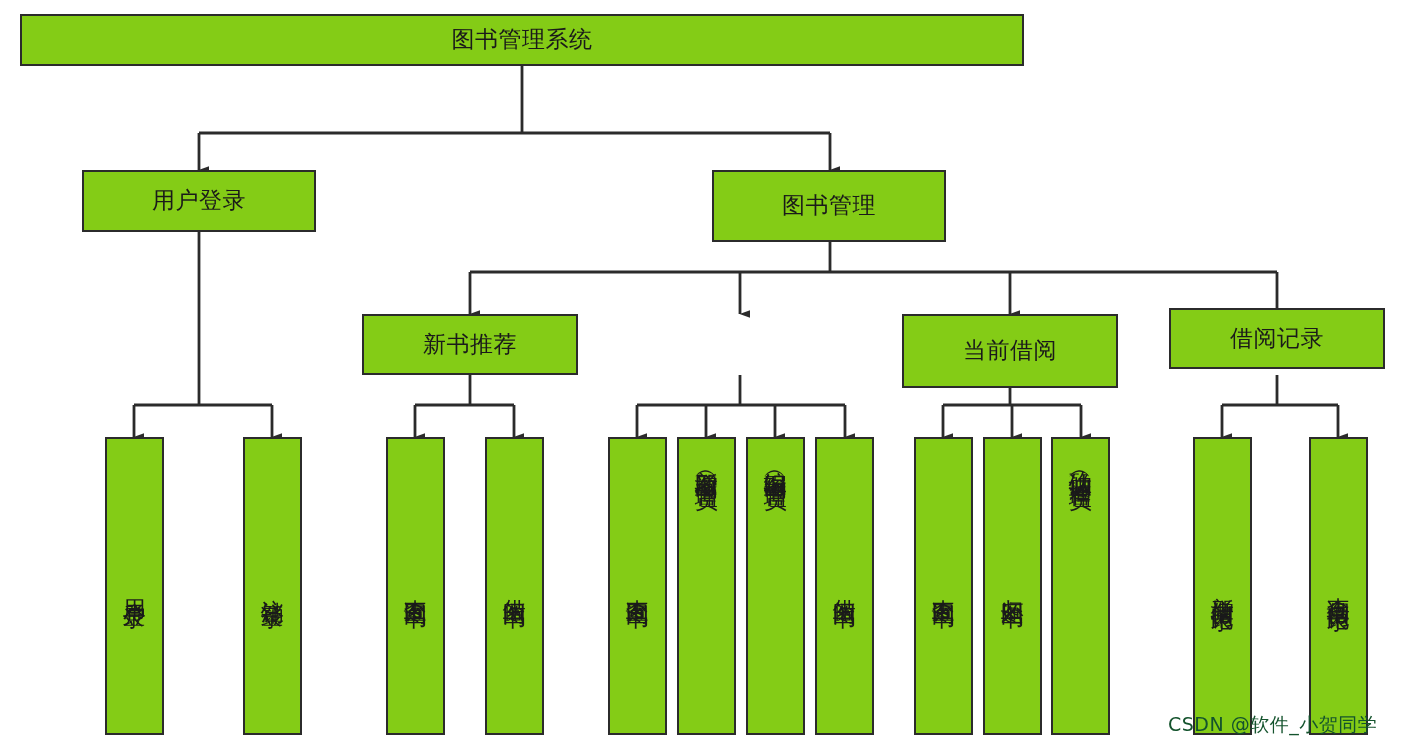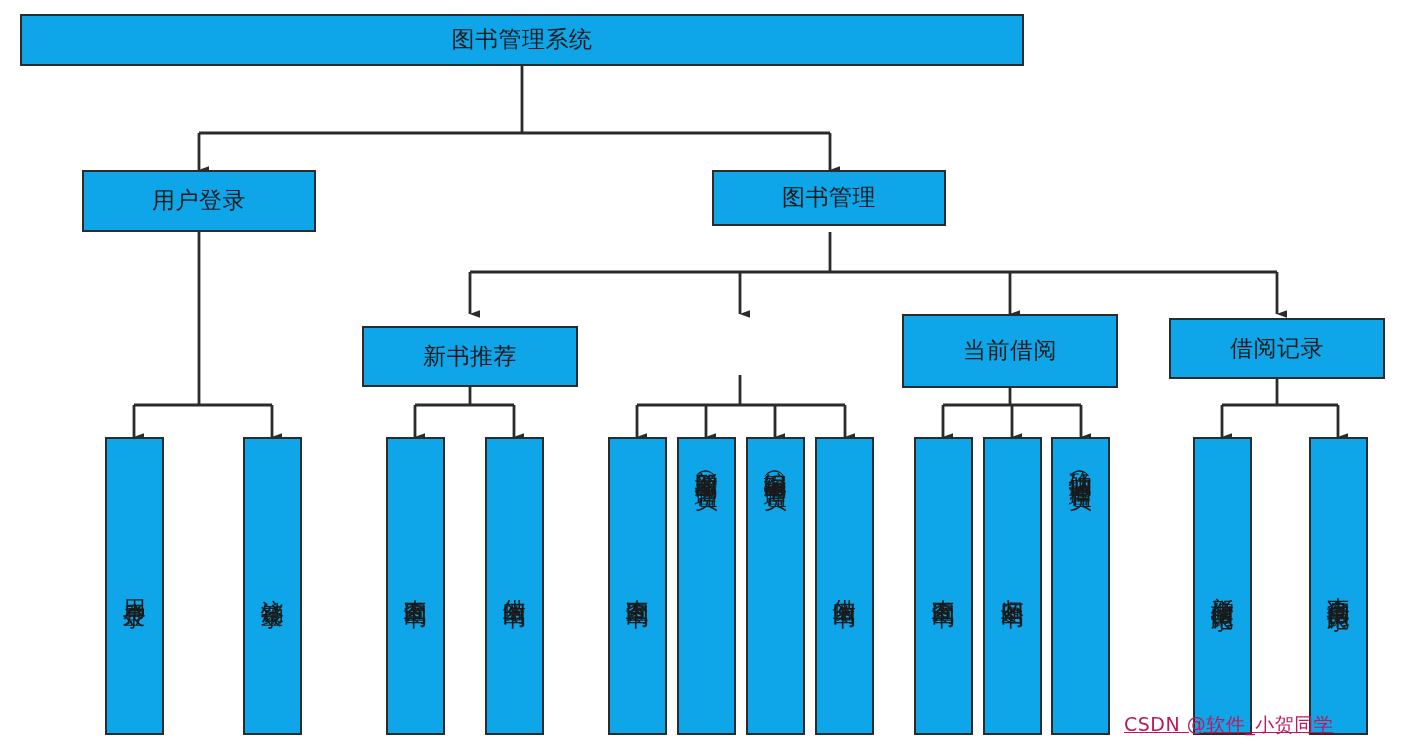--- a/index.html
+++ b/index.html
@@ -19,21 +19,21 @@
     position: absolute;
     left: 0;
     top: 0;
     width: 1405px;
     height: 747px;
   }
   .node {
     position: absolute;
     box-sizing: border-box;
     border: 2.4px solid #2b2b2b;
-    background: #0ea5e9;
+    background: #84cc16;
     display: flex;
     align-items: center;
     justify-content: center;
     color: #1a1a1a;
     z-index: 3;
   }
   .node .label {
     text-align: center;
     line-height: 1.18;
     letter-spacing: 0.5px;
@@ -57,28 +57,27 @@
     line-height: 1.16;
     letter-spacing: 2.5px;
     white-space: nowrap;
   }
   .node.vert.centered {
     align-items: center;
     padding-top: 0;
   }
   #watermark {
     position: absolute;
-    left: 1124px;
+    left: 1168px;
     top: 712px;
     font-size: 19px;
-    color: #be185d;
+    color: #14532d;
     letter-spacing: 0.5px;
     white-space: nowrap;
     z-index: 6;
-    text-decoration: underline;
   }
 </style>
 </head>
 <body>
 
 <div id="stage">
 
   <svg id="connectors" viewBox="0 0 1405 747" xmlns="http://www.w3.org/2000/svg">
     <defs>
       <marker id="arrow" markerWidth="9" markerHeight="11" refX="4.2" refY="10.2" orient="auto" markerUnits="userSpaceOnUse">
@@ -129,31 +128,31 @@
     </g>
   </svg>
 
   <div class="node horiz root" style="left:20px; top:14px; width:1004px; height:52px;">
     <span class="label">图书管理系统</span>
   </div>
 
   <div class="node horiz" style="left:82px; top:170px; width:234px; height:62px;">
     <span class="label">用户登录</span>
   </div>
-  <div class="node horiz" style="left:712px; top:170px; width:234px; height:56px;">
+  <div class="node horiz" style="left:712px; top:170px; width:234px; height:72px;">
     <span class="label">图书管理</span>
   </div>
 
-  <div class="node horiz" style="left:362px; top:314px; width:216px; height:61px;margin-top:12px;">
+  <div class="node horiz" style="left:362px; top:314px; width:216px; height:61px;">
     <span class="label">新书推荐</span>
   </div>
   <div class="node horiz" style="left:902px; top:314px; width:216px; height:74px;">
     <span class="label">当前借阅</span>
   </div>
-  <div class="node horiz" style="left:1169px; top:318px; width:216px; height:61px;">
+  <div class="node horiz" style="left:1169px; top:308px; width:216px; height:61px;">
     <span class="label">借阅记录</span>
   </div>
 
   <div class="node vert centered" style="left:105px; top:437px; width:59px; height:298px;">
     <span class="label">用户登录</span>
   </div>
   <div class="node vert centered" style="left:243px; top:437px; width:59px; height:298px;">
     <span class="label">注销登录</span>
   </div>
 

